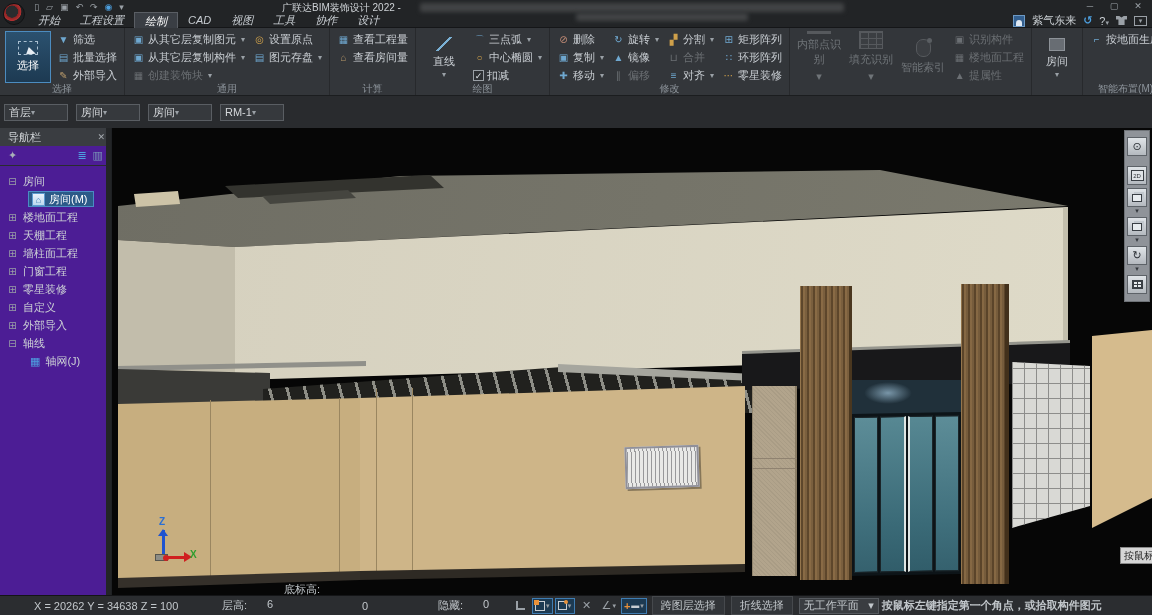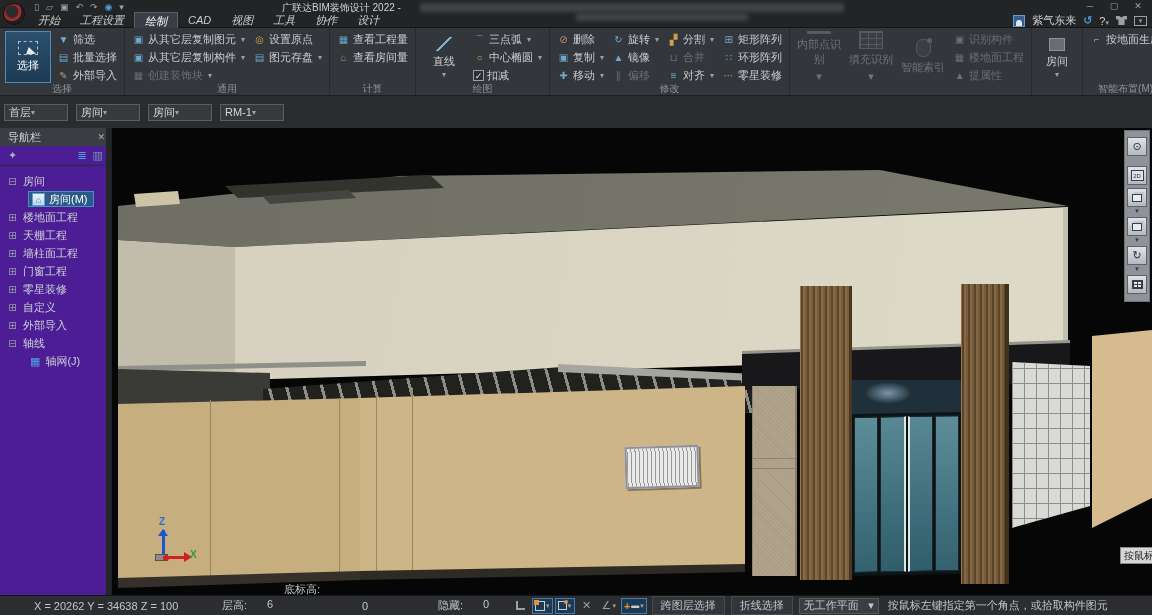--- a/index.html
+++ b/index.html
@@ -103,21 +103,21 @@
   .sic .car{font-size:7px;color:#9aa0a6;}
   .ucsic{width:9px;height:9px;border-left:2px solid #9aa0a6;border-bottom:2px solid #9aa0a6;}
   .snapic{width:10px;height:10px;border:1px solid #c8cdd2;position:relative;}
   .snapic::after{content:"";position:absolute;left:-2px;top:-2px;width:5px;height:5px;background:#e8913a;}
   .cubeic2{width:9px;height:9px;border:1px solid #c8cdd2;position:relative;}
   .cubeic2::after{content:"";position:absolute;right:-2px;top:-2px;width:4px;height:4px;border-radius:50%;background:#e8913a;}
   .dynp{color:#e8913a;font-weight:bold;}
   .dynd{color:#c8cdd2;font-size:8px;}
   .sbtn{flex:none;padding:1px 8px;border:1px solid #46494d;background:#323539;margin:0 3px;}
   .ssel{flex:none;width:80px;height:16px;border:1px solid #55595e;background:#3a3d41;display:flex;align-items:center;justify-content:space-between;padding:0 4px;margin:0 3px;}
-  .sthint{margin-left:6px;}
+  .sthint{font-weight:bold;}
 </style>
 </head>
 <body>
 
 <div id="app">
 
   <div class="titlebar">
     <div class="logo"></div>
     <div class="qa">
       <span>▯</span>

